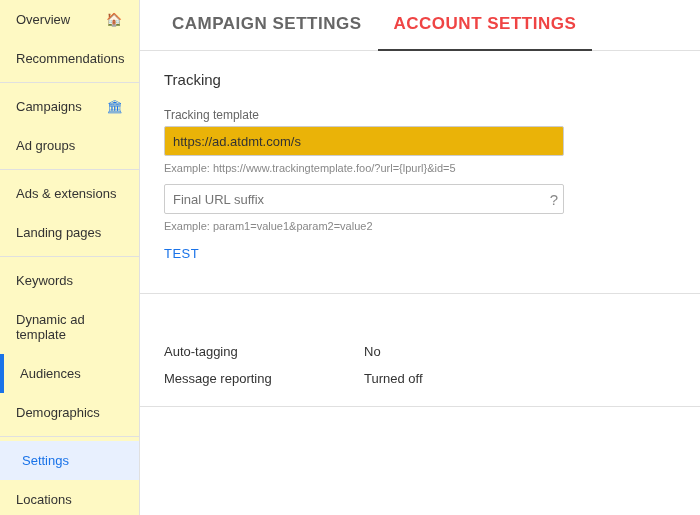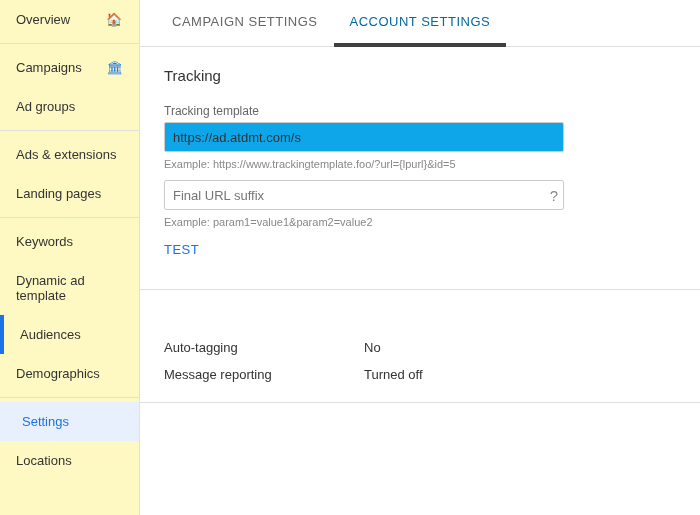--- a/index.html
+++ b/index.html
@@ -58,31 +58,31 @@
     
     .tabs {
       display: flex;
       border-bottom: 1px solid #e0e0e0;
       background: #fff;
       padding: 0 16px;
     }
     .tab {
       padding: 14px 16px;
       cursor: pointer;
-      font-size: 13px;
-      font-weight: 400;
+      font-size: 17px;
+      font-weight: 700;
       color: #666;
       letter-spacing: 0.5px;
       text-transform: uppercase;
       border-bottom: 3px solid transparent;
       margin-bottom: -1px;
     }
     .tab.active {
-      color: #0369a1;
-      border-bottom: 4px solid #404040;
+      color: #ef4444;
+      border-bottom: 2px solid #404040;
     }
 
     
     .content {
       flex: 1;
       overflow-y: auto;
       background: #fff;
     }
 
     
@@ -113,21 +113,21 @@
     }
 
     .field-input {
       width: 100%;
       height: 30px;
       border: 1px solid #ccc;
       border-radius: 2px;
       padding: 0 8px;
       font-size: 13px;
       color: #333;
-      background: #0ea5e9;
+      background: #eab308;
       outline: none;
     }
 
     .field-example {
       font-size: 11px;
       color: #888;
       margin-top: 6px;
       margin-bottom: 10px;
     }
 
@@ -189,20 +189,23 @@
     }
   </style>
 </head>
 <body>
 
 <div class="sidebar">
 
   <div class="sidebar-item">
     <span>Overview</span>
     <span class="icon">🏠</span>
+  </div>
+  <div class="sidebar-item">
+    <span>Recommendations</span>
   </div>
   <hr class="sidebar-divider">
   <div class="sidebar-item">
     <span>Campaigns</span>
     <span class="icon">🏛</span>
   </div>
   <div class="sidebar-item">
     <span>Ad groups</span>
   </div>
   <hr class="sidebar-divider">

